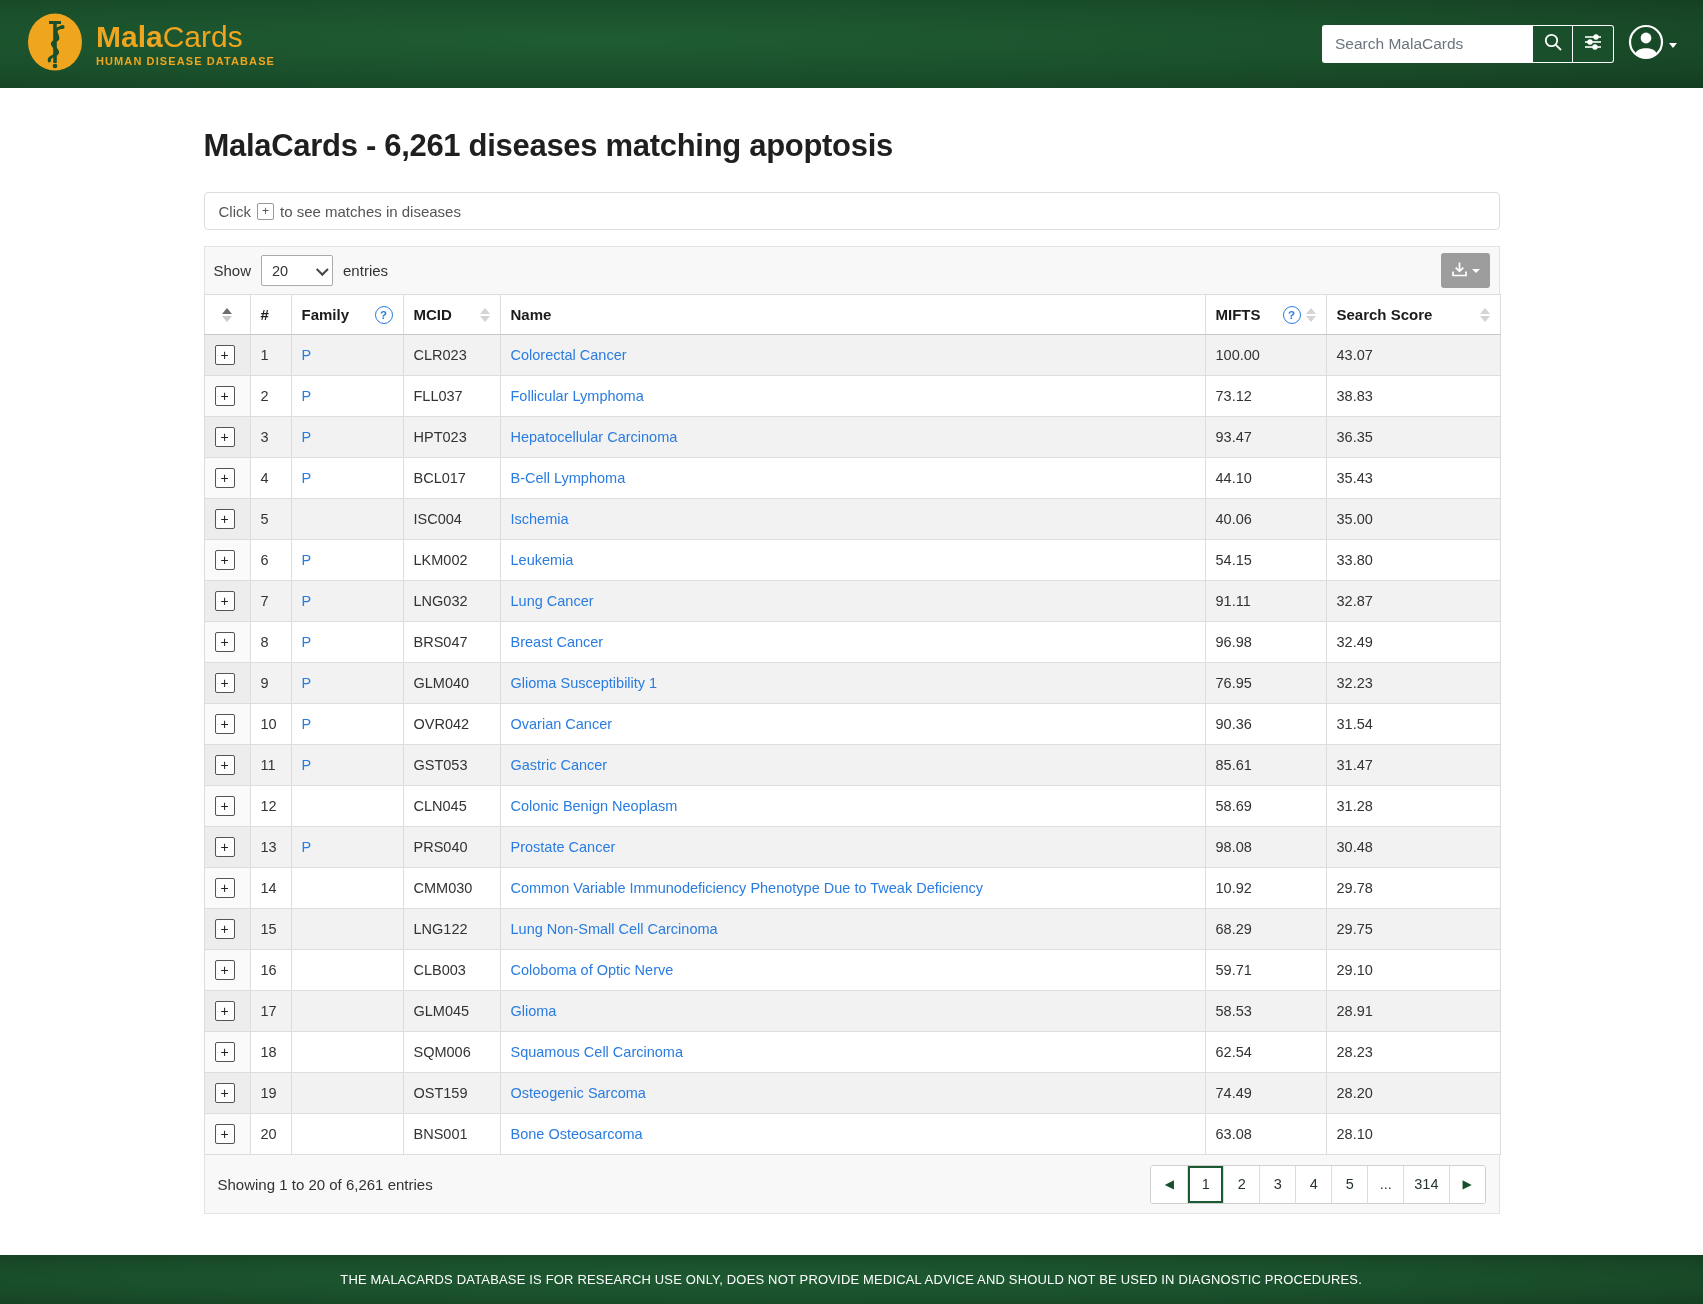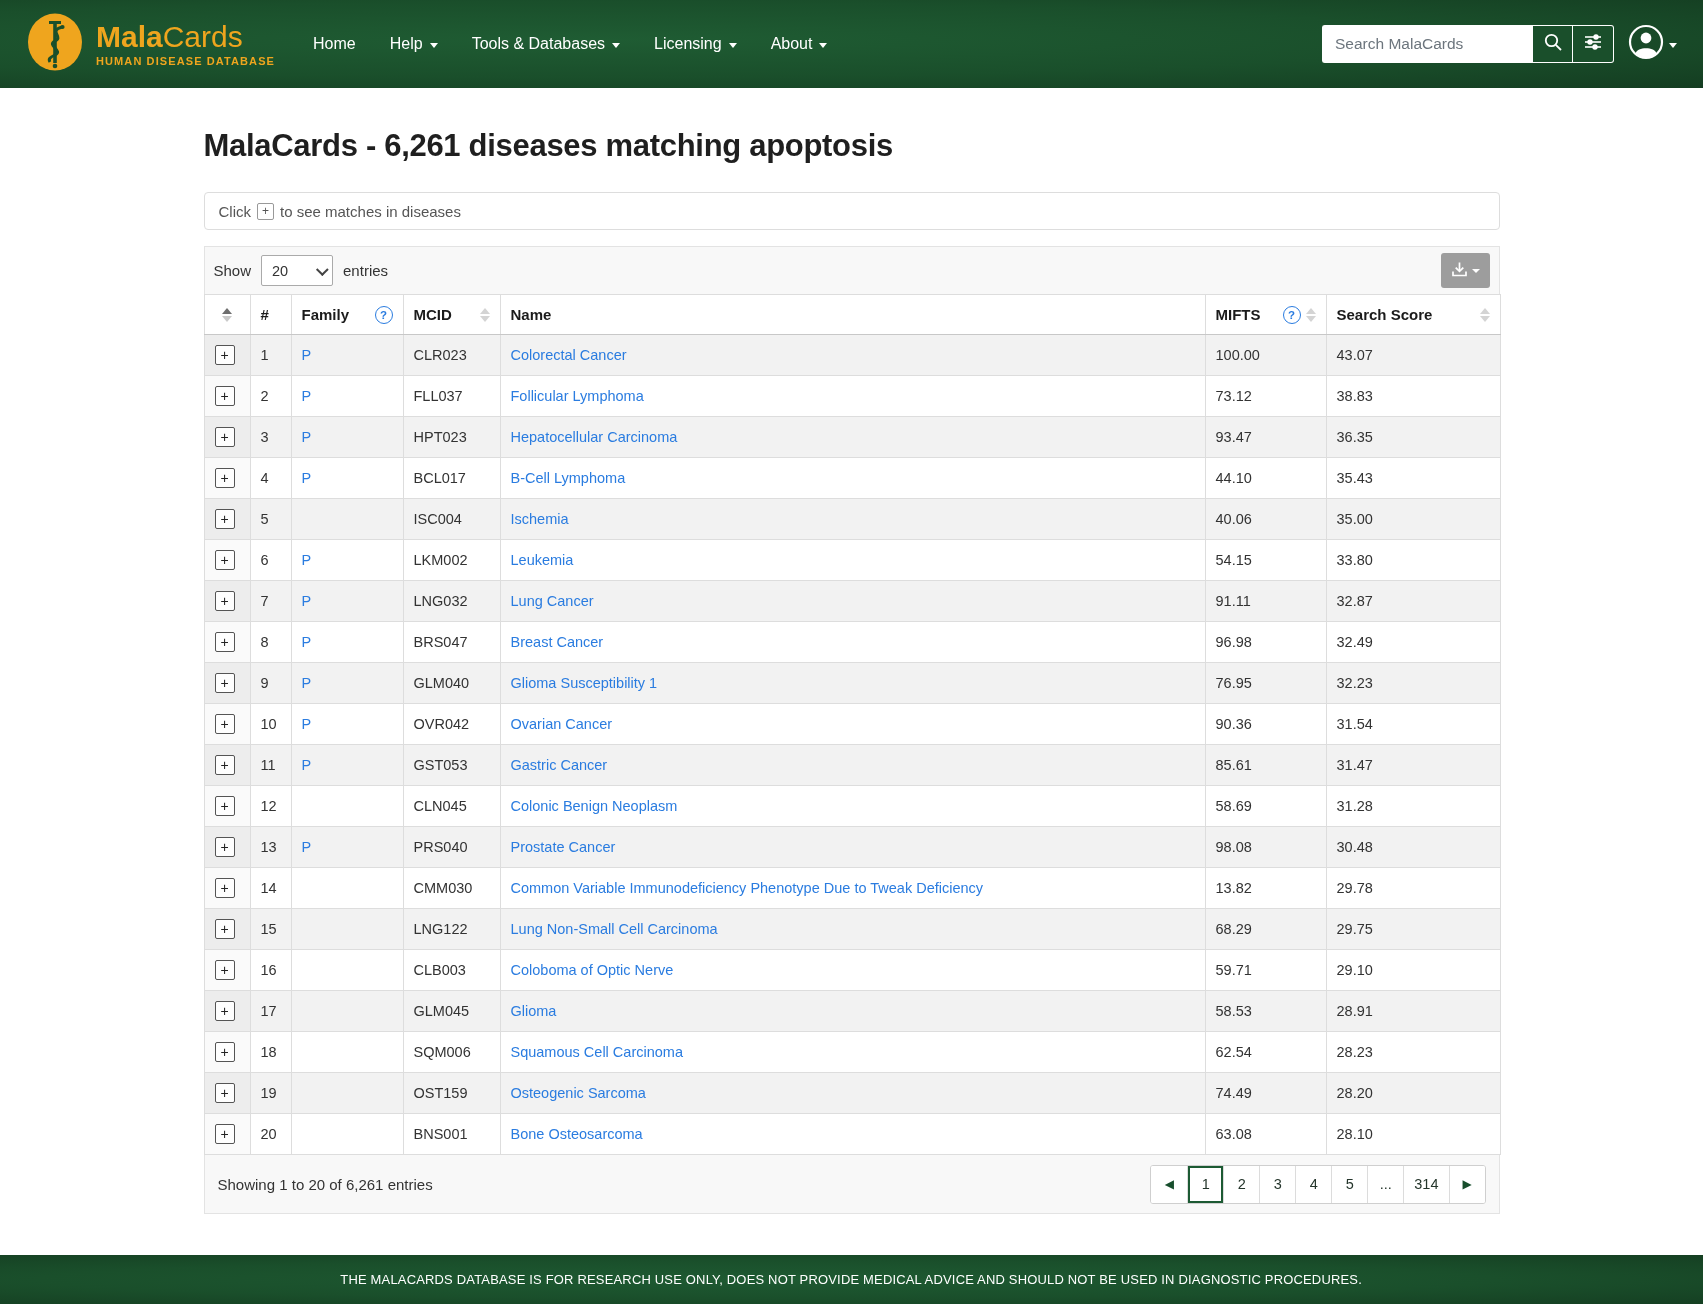--- a/index.html
+++ b/index.html
@@ -147,41 +147,20 @@
         <circle cx="36.5" cy="15" r="2.1" fill="#1a4f2b"></circle>
         <circle cx="29" cy="54" r="2.3" fill="#1a4f2b"></circle>
       </svg>
     </span>
     <span class="brand-text">
       <span class="brand-name"><span class="bold">Mala</span><span class="light">Cards</span></span>
       <span class="brand-tagline">HUMAN DISEASE DATABASE</span>
     </span>
   </div>
 
-  <div class="nav" id="nav-menu">
-      <div class="nav-item">
-        <span>Home</span>
-      </div>
-      <div class="nav-item">
-        <span>Help</span>
-        <span class="caret-down"></span>
-      </div>
-      <div class="nav-item">
-        <span>Tools &amp; Databases</span>
-        <span class="caret-down"></span>
-      </div>
-      <div class="nav-item">
-        <span>Licensing</span>
-        <span class="caret-down"></span>
-      </div>
-      <div class="nav-item">
-        <span>About</span>
-        <span class="caret-down"></span>
-      </div>
-    </div>
 
   <div class="nav-right">
     <div class="search-wrap">
       <input class="search-input" type="text" placeholder="Search MalaCards" style="">
       <div class="icon-btn">
         <span>
           <svg width="20" height="20" viewBox="0 0 20 20" fill="none" stroke="#fff" stroke-width="1.8">
             <circle cx="8.5" cy="8.5" r="5.7"></circle>
               <line x1="12.8" y1="12.8" x2="18" y2="18"></line>
           </svg>
@@ -461,21 +440,21 @@
           <td>30.48</td>
         </tr>
         <tr>
           <td class="shaded">
             <button class="expand-btn">+</button>
           </td>
           <td>14</td>
           <td></td>
           <td>CMM030</td>
           <td><a class="dlink">Common Variable Immunodeficiency Phenotype Due to Tweak Deficiency</a></td>
-          <td>13.82</td>
+          <td>10.92</td>
           <td>29.78</td>
         </tr>
         <tr>
           <td class="shaded">
             <button class="expand-btn">+</button>
           </td>
           <td>15</td>
           <td></td>
           <td>LNG122</td>
           <td><a class="dlink">Lung Non-Small Cell Carcinoma</a></td>

